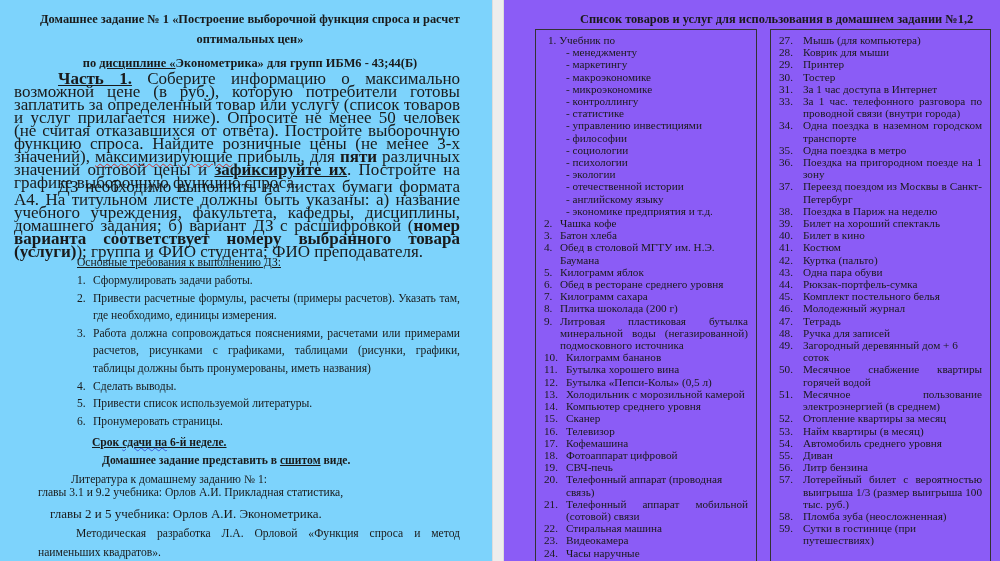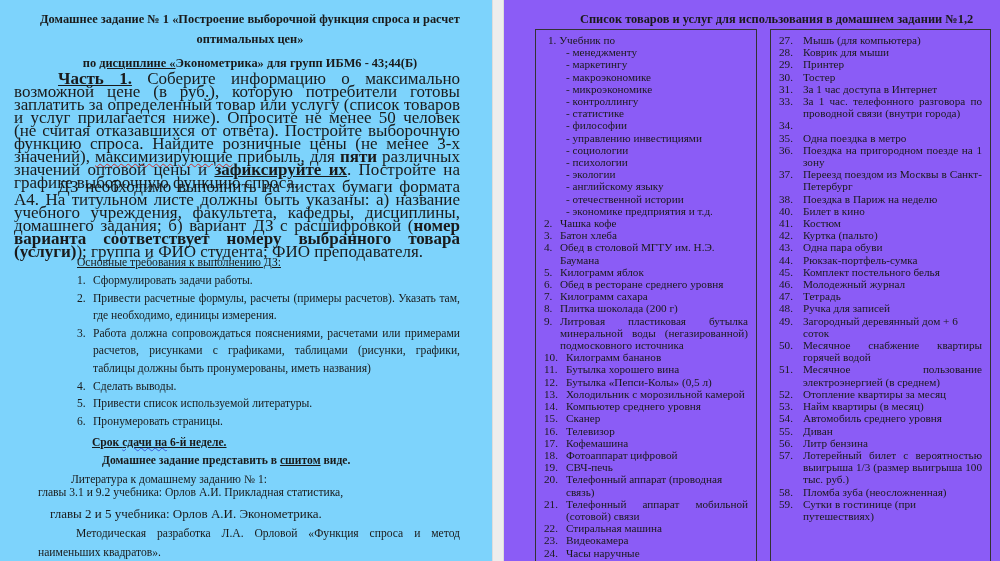--- a/index.html
+++ b/index.html
@@ -103,27 +103,27 @@
 
   <div class="box box-left" id="box-left">
     <div style="padding-left:4px">1. Учебник по</div>
     <div id="subitems">
         <div class="sub">-  менеджменту</div>
         <div class="sub">-  маркетингу</div>
         <div class="sub">-  макроэкономике</div>
         <div class="sub">-  микроэкономике</div>
         <div class="sub">-  контроллингу</div>
         <div class="sub">-  статистике</div>
+        <div class="sub">-  управлению инвестициями</div>
         <div class="sub">-  философии</div>
-        <div class="sub">-  управлению инвестициями</div>
         <div class="sub">-  социологии</div>
         <div class="sub">-  психологии</div>
         <div class="sub">-  экологии</div>
+        <div class="sub">-  отечественной истории</div>
         <div class="sub">-  английскому языку</div>
-        <div class="sub">-  отечественной истории</div>
         <div class="sub">-  экономике предприятия и т.д.</div>
       </div>
     <div id="left-items">
         <div class="item">
           <span class="n w1">2.</span>
           <span class="tx">Чашка кофе</span>
         </div>
         <div class="item">
           <span class="n w1">3.</span>
           <span class="tx">Батон хлеба</span>
@@ -240,38 +240,43 @@
         <div class="item">
           <span class="n w2">31.</span>
           <span class="tx">За 1 час доступа в Интернет</span>
         </div>
         <div class="item just">
           <span class="n w2">33.</span>
           <span class="tx">За 1 час. телефонного разговора по проводной связи (внутри города)</span>
         </div>
         <div class="item just">
           <span class="n w2">34.</span>
+          <span class="tx">Одна поездка в наземном городском транспорте</span>
         </div>
         <div class="item">
           <span class="n w2">35.</span>
           <span class="tx">Одна поездка в метро</span>
         </div>
         <div class="item just">
           <span class="n w2">36.</span>
           <span class="tx">Поездка на пригородном поезде на 1 зону</span>
         </div>
         <div class="item just">
           <span class="n w2">37.</span>
           <span class="tx">Переезд поездом из Москвы в Санкт-Петербург</span>
         </div>
         <div class="item">
           <span class="n w2">38.</span>
           <span class="tx">Поездка в Париж на неделю</span>
         </div>
         <div class="item">
+          <span class="n w2">39.</span>
+          <span class="tx">Билет на хороший спектакль</span>
+        </div>
+        <div class="item">
           <span class="n w2">40.</span>
           <span class="tx">Билет в кино</span>
         </div>
         <div class="item">
           <span class="n w2">41.</span>
           <span class="tx">Костюм</span>
         </div>
         <div class="item">
           <span class="n w2">42.</span>
           <span class="tx">Куртка (пальто)</span>

